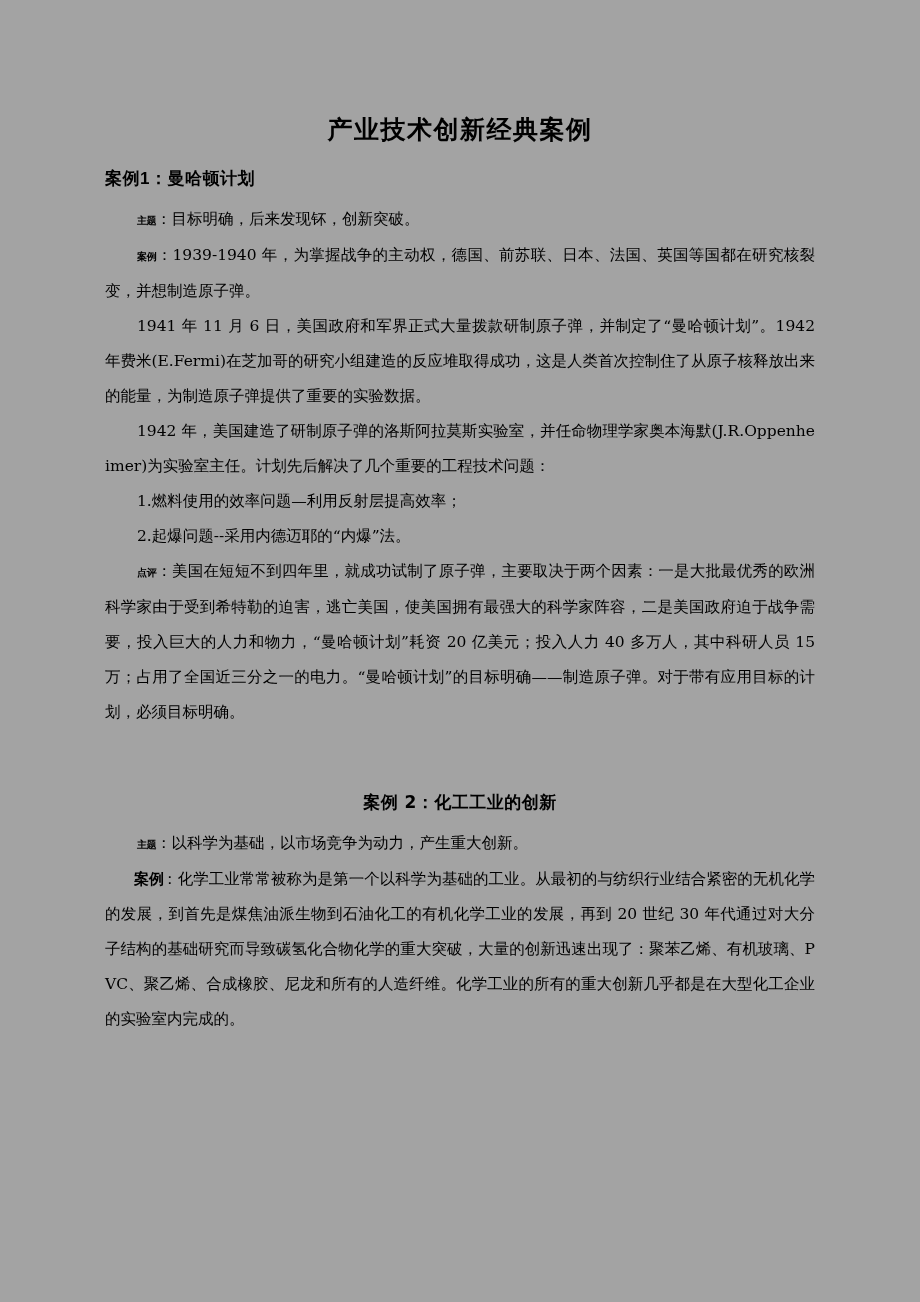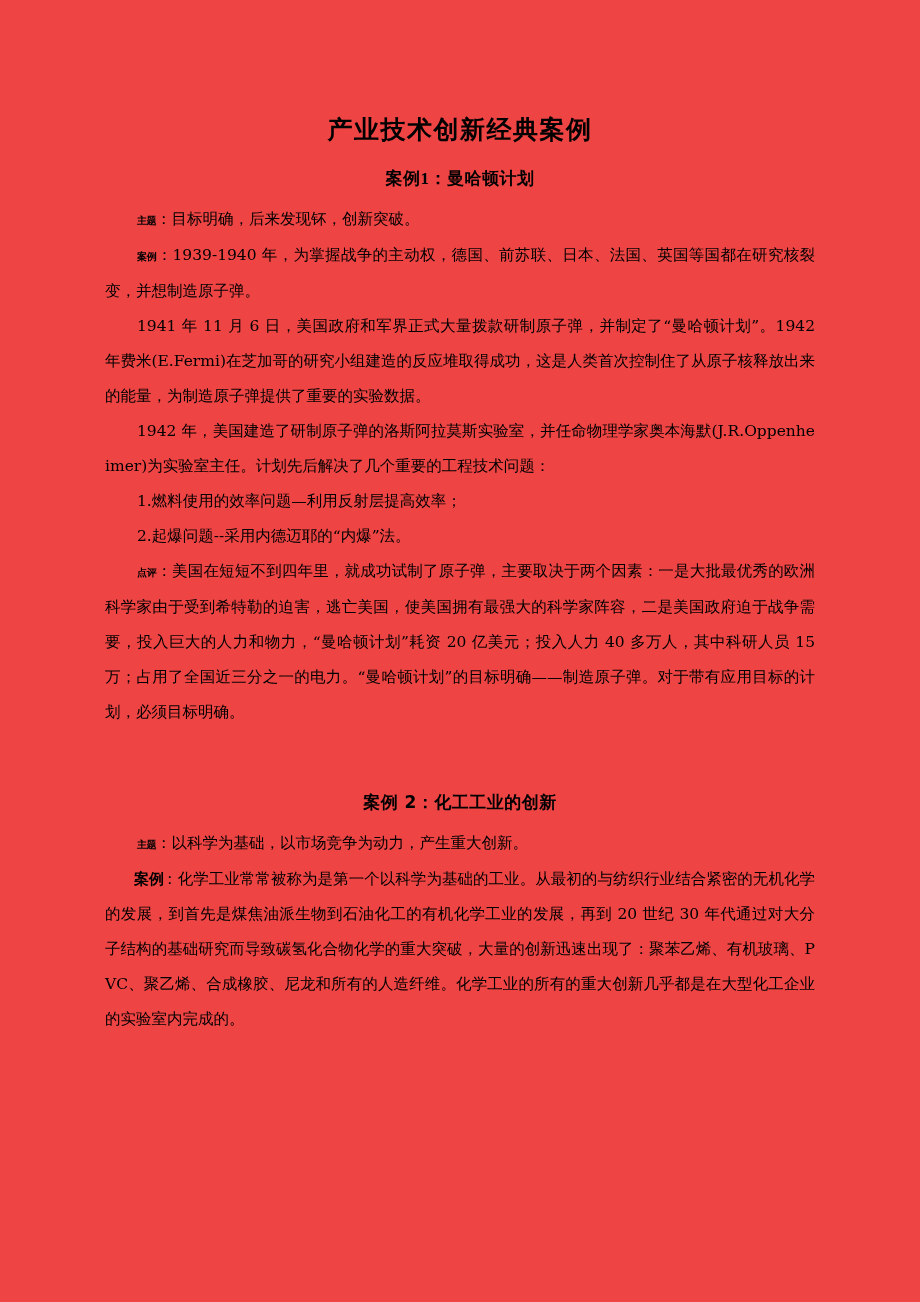--- a/index.html
+++ b/index.html
@@ -16,21 +16,21 @@
     color: #000000;
     -webkit-font-smoothing: none;
   }
 
   .page {
     position: absolute;
     left: 0;
     top: 0;
     width: 920px;
     height: 1302px;
-    background: #ef4444;
+    background: #a3a3a3;
   }
 
   .content {
     position: absolute;
     left: 105px;
     top: 0;
     width: 710px;
   }
 
   
@@ -40,22 +40,21 @@
     font-size: 25px;
     font-weight: 700;
     letter-spacing: 1.5px;
     line-height: 34px;
     margin: 0;
     padding-top: 113px;
     white-space: nowrap;
   }
 
   .case-heading {
-    text-align: center;
-    font-family: Liberation Serif, serif;
+    font-family: Liberation Sans, sans-serif;
     font-size: 17px;
     font-weight: 700;
     letter-spacing: 0.5px;
     line-height: 35px;
     margin: 0;
     padding-top: 14px;
   }
 
   .case-heading-2 {
     text-align: center;

